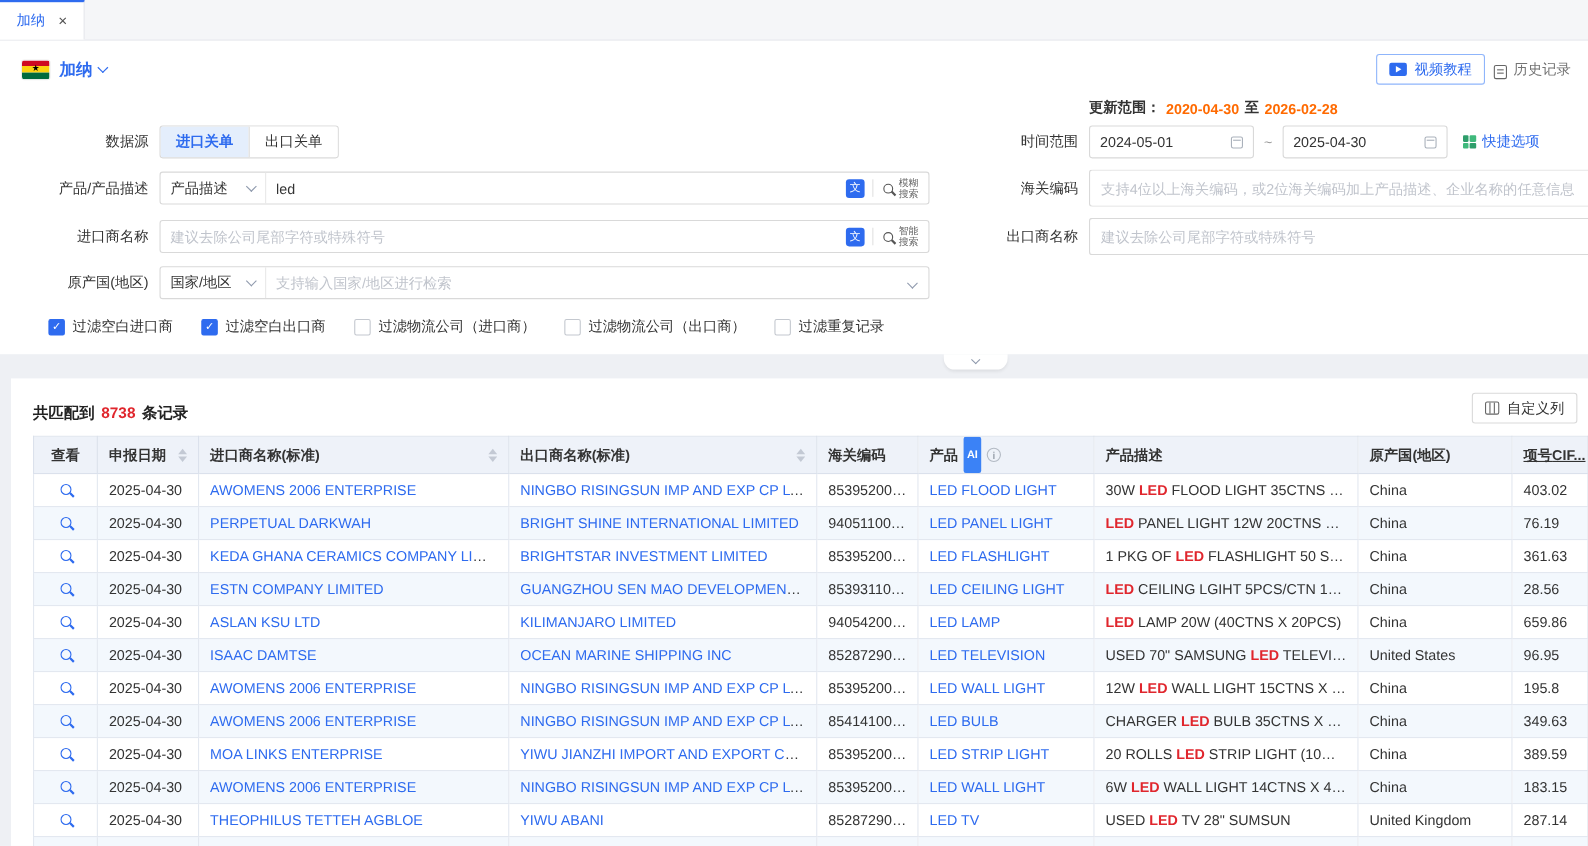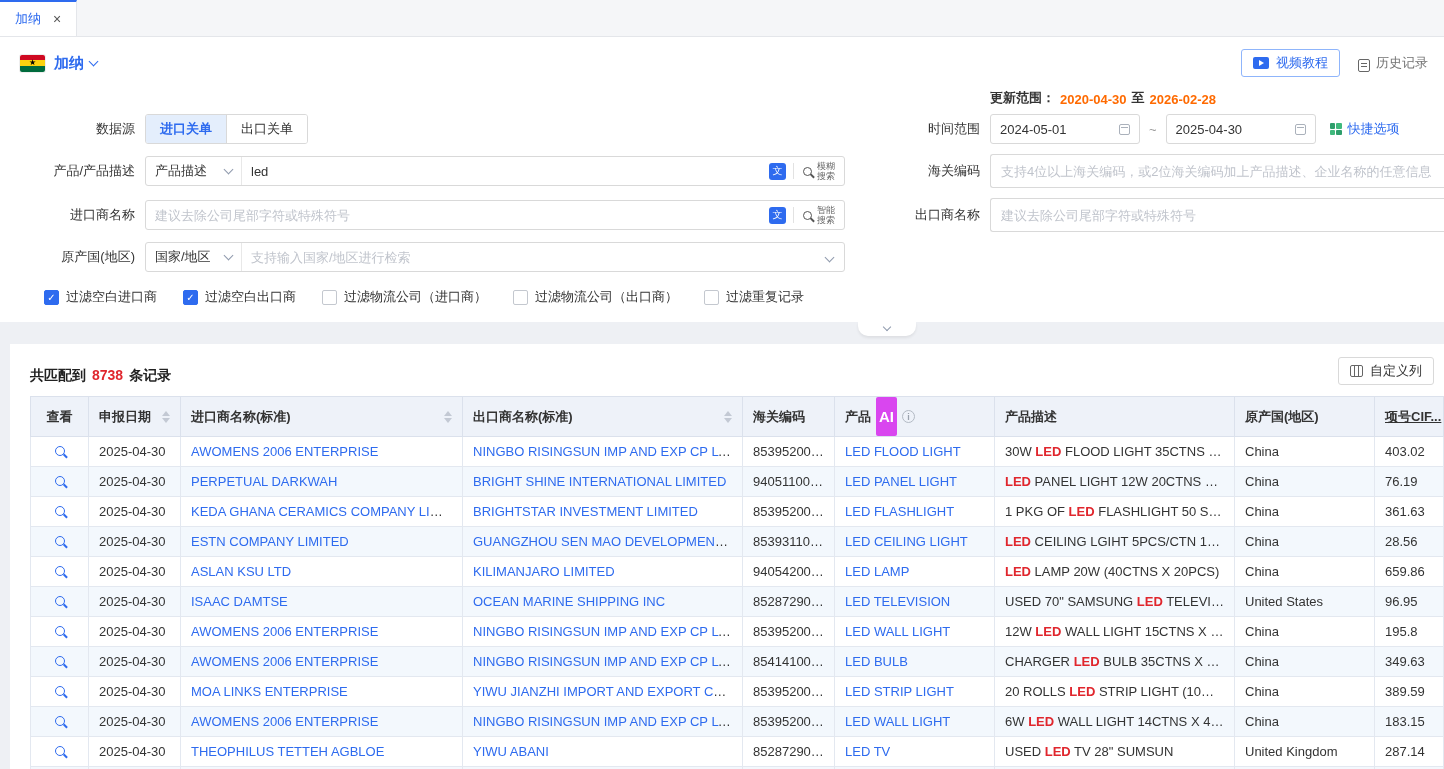--- a/index.html
+++ b/index.html
@@ -19,21 +19,21 @@
   .top-panel { background:#fff; flex:none; position:relative; padding-bottom:16px; }
   .page-head { display:flex; align-items:center; padding:12px 16px 10px 20px; }
   .flag { width:25px; height:17px; border-radius:2px; overflow:hidden; display:flex; flex-direction:column; flex:none; box-shadow:0 0 0 1px #eee; }
   .flag i { flex:1; position:relative; }
   .flag .r { background:#cf0921; } .flag .y { background:#fcd20f; } .flag .g { background:#006b3d; }
   .flag .star { position:absolute; left:50%; top:50%; transform:translate(-50%,-54%); color:#000; font-size:8px; font-style:normal; line-height:1; }
   .flag .star::before { content:'★'; }
   .country { color:#2e6bef; font-weight:bold; font-size:15px; margin:0 6px 0 9px; cursor:pointer; }
   .chev { width:7px; height:7px; border-right:1.5px solid #8f9aad; border-bottom:1.5px solid #8f9aad; transform:rotate(45deg); display:inline-block; flex:none; margin-top:-4px; }
   .chev.blue { border-color:#2e6bef; }
-  .head-actions { margin-left:auto; display:flex; align-items:center; gap:18px; }
+  .head-actions { margin-left:auto; display:flex; align-items:center; gap:8px; }
   .video-btn { height:28px; border:1px solid #8fb5fb; background:#fff; color:#2e6bef; border-radius:3px;
                display:flex; align-items:center; gap:7px; padding:0 11px; font:inherit; cursor:pointer; }
   .video-ic { width:16px; height:12px; background:#2e6bef; border-radius:2px; position:relative; }
   .video-ic::before { content:''; position:absolute; left:6px; top:3px; border-left:5px solid #fff; border-top:3px solid transparent; border-bottom:3px solid transparent; }
   .history-btn { border:none; background:transparent; color:#737373; display:flex; align-items:flex-end; gap:6px; font:inherit; cursor:pointer; }
   .hist-ic { width:12px; height:13px; border:1px solid #666; border-radius:2px; position:relative; }
   .hist-ic::before { content:''; position:absolute; left:2px; right:2px; top:3px; height:1px; background:#666; box-shadow:0 3px 0 #666; }
   
   .filters { padding:2px 0 0 20px; }
   .f-row { display:flex; margin-top:10px; }
@@ -106,21 +106,21 @@
   th, td { border:1px solid #e3e8f0; height:30px; padding:0 10px; font-size:13px; text-align:left;
            white-space:nowrap; overflow:hidden; text-overflow:ellipsis; color:#333; }
   thead th { background:#eef2f9; border-color:#dbe1ec; height:28px; font-weight:bold; }
   tbody tr:nth-child(even) { background:#f3f8fd; }
   .th-wrap { display:flex; align-items:center; min-width:0; }
   .th-wrap.center { justify-content:center; }
   .th-two { display:flex; flex-direction:row; line-height:15px;text-decoration:underline; }
   .sorters { display:flex; flex-direction:column; gap:2px; margin-left:auto; padding-left:6px; cursor:pointer; }
   .sorters .up { width:0; height:0; border-left:4px solid transparent; border-right:4px solid transparent; border-bottom:5px solid #c3c9d4; }
   .sorters .dn { width:0; height:0; border-left:4px solid transparent; border-right:4px solid transparent; border-top:5px solid #c3c9d4; }
-  .ai-badge { background:#d946ef; color:#fff; font-size:15px; font-weight:bold; padding:11px 3px; border-radius:2px; margin-left:5px; flex:none; }
+  .ai-badge { background:#3b82f6; color:#fff; font-size:10px; font-weight:bold; padding:11px 3px; border-radius:2px; margin-left:5px; flex:none; }
   .info-icon { width:13px; height:13px; border:1px solid #b3bac4; border-radius:50%; color:#9aa2ad; font-size:9px;
                display:inline-flex; align-items:center; justify-content:center; margin-left:5px; font-style:normal; flex:none; }
   .info-icon::before { content:'i'; }
   .c-view { text-align:center; }
   .mag-view { display:inline-block; width:10px; height:10px; border:1.6px solid #2e6bef; border-radius:50%; position:relative; cursor:pointer; }
   .mag-view::after { content:''; position:absolute; width:5px; height:1.6px; background:#2e6bef; right:-4px; bottom:-2px; transform:rotate(45deg); }
   .cell-link { color:#2e6bef; cursor:pointer; }
   .hl { color:#e0262d; font-weight:bold; }
 </style>
 </head>

